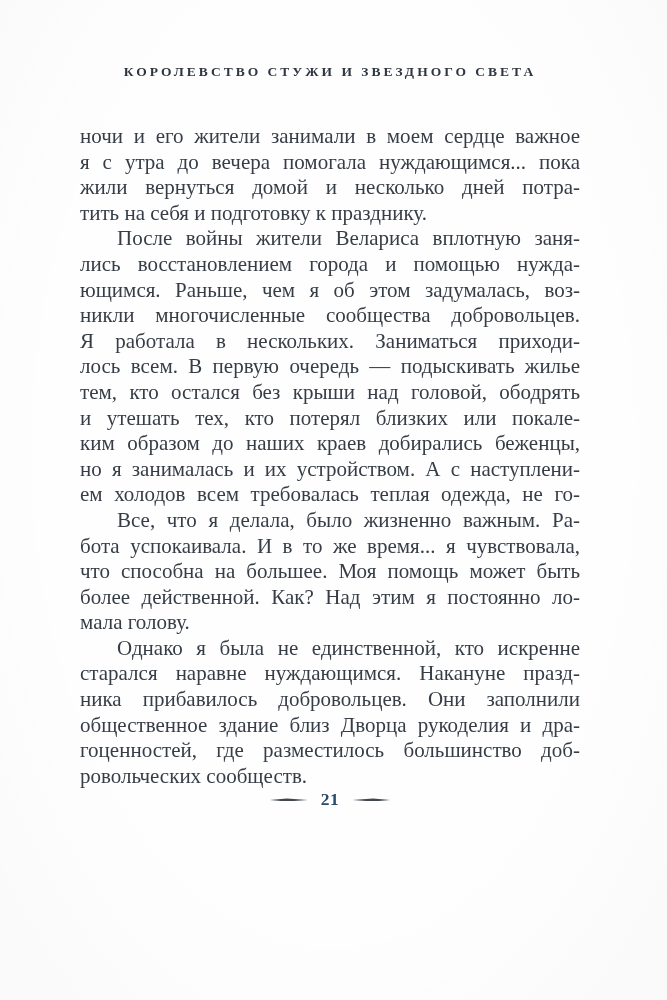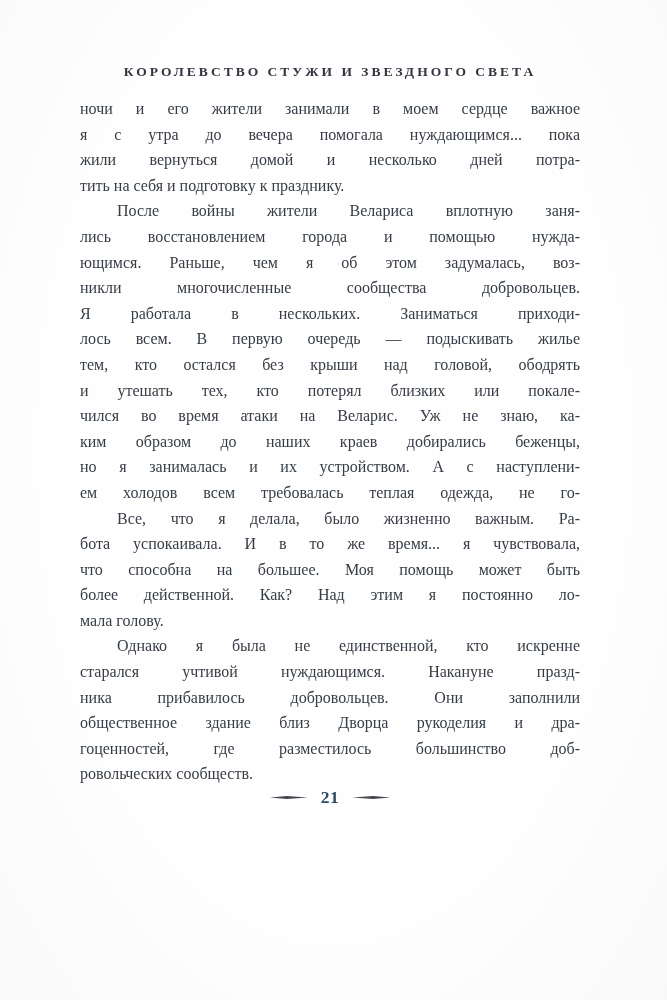--- a/index.html
+++ b/index.html
@@ -24,26 +24,26 @@
       radial-gradient(ellipse at 50% 45%, rgba(255,255,255,0) 60%, rgba(0,0,0,0.02) 100%),
       var(--paper);
     padding: 64px 87px 0 80px;
   }
   .running-header {
     text-align: center;
     font-size: 13.5px;
     font-weight: 600;
     letter-spacing: 3px;
     color: var(--header-ink);
-    margin-bottom: 16px;
+    margin-bottom: 44px;
     white-space: nowrap;
   }
   .body-text {
     color: var(--ink);
-    font-size: 16px;
+    font-size: 21px;
     line-height: 25.6px;
     width: 500px;
   }
   .line {
     text-align: justify;
     text-align-last: justify;
     white-space: normal;
   }
   .line.last {
     text-align-last: left;
@@ -90,35 +90,34 @@
       </div>
       <div class="para">
         <div class="line indent">После войны жители Велариса вплотную заня-</div>
         <div class="line">лись восстановлением города и помощью нужда-</div>
         <div class="line">ющимся. Раньше, чем я об этом задумалась, воз-</div>
         <div class="line">никли многочисленные сообщества добровольцев.</div>
         <div class="line">Я работала в нескольких. Заниматься приходи-</div>
         <div class="line">лось всем. В первую очередь — подыскивать жилье</div>
         <div class="line">тем, кто остался без крыши над головой, ободрять</div>
         <div class="line">и утешать тех, кто потерял близких или покале-</div>
-        <div class="line">чился во время атаки на Веларис. Уж не знаю, ка-</div>
         <div class="line">ким образом до наших краев добирались беженцы,</div>
         <div class="line">но я занималась и их устройством. А с наступлени-</div>
         <div class="line">ем холодов всем требовалась теплая одежда, не го-</div>
       </div>
       <div class="para">
         <div class="line indent">Все, что я делала, было жизненно важным. Ра-</div>
         <div class="line">бота успокаивала. И в то же время... я чувствовала,</div>
         <div class="line">что способна на большее. Моя помощь может быть</div>
         <div class="line">более действенной. Как? Над этим я постоянно ло-</div>
         <div class="line last">мала голову.</div>
       </div>
       <div class="para">
         <div class="line indent">Однако я была не единственной, кто искренне</div>
-        <div class="line">старался учтивой нуждающимся. Накануне празд-</div>
+        <div class="line">старался наравне нуждающимся. Накануне празд-</div>
         <div class="line">ника прибавилось добровольцев. Они заполнили</div>
         <div class="line">общественное здание близ Дворца рукоделия и дра-</div>
         <div class="line">гоценностей, где разместилось большинство доб-</div>
         <div class="line last">ровольческих сообществ.</div>
       </div>
     </div>
 
   <div class="page-footer">
     <span class="footer-dash left"></span>
     <span class="page-num">21</span>

